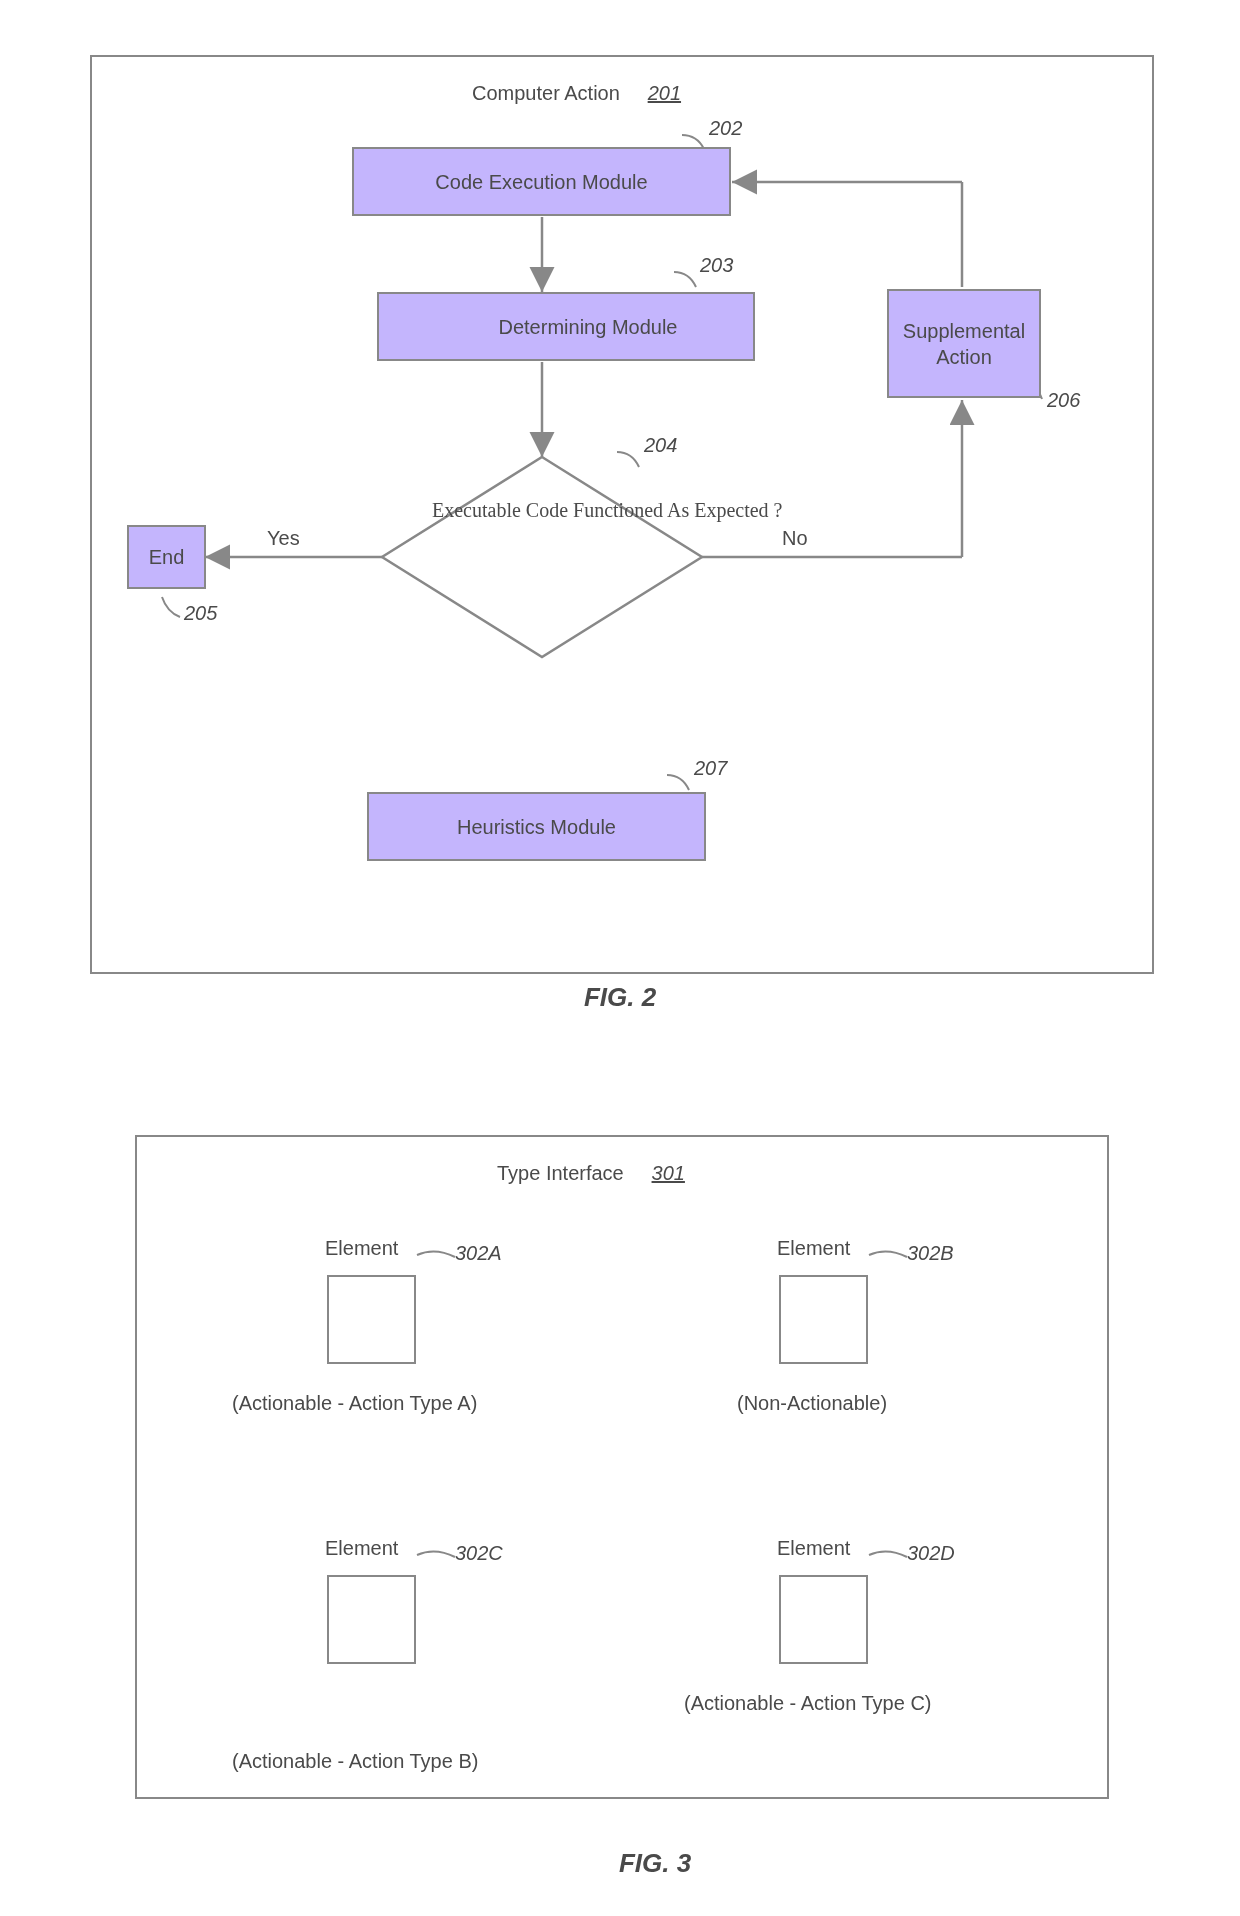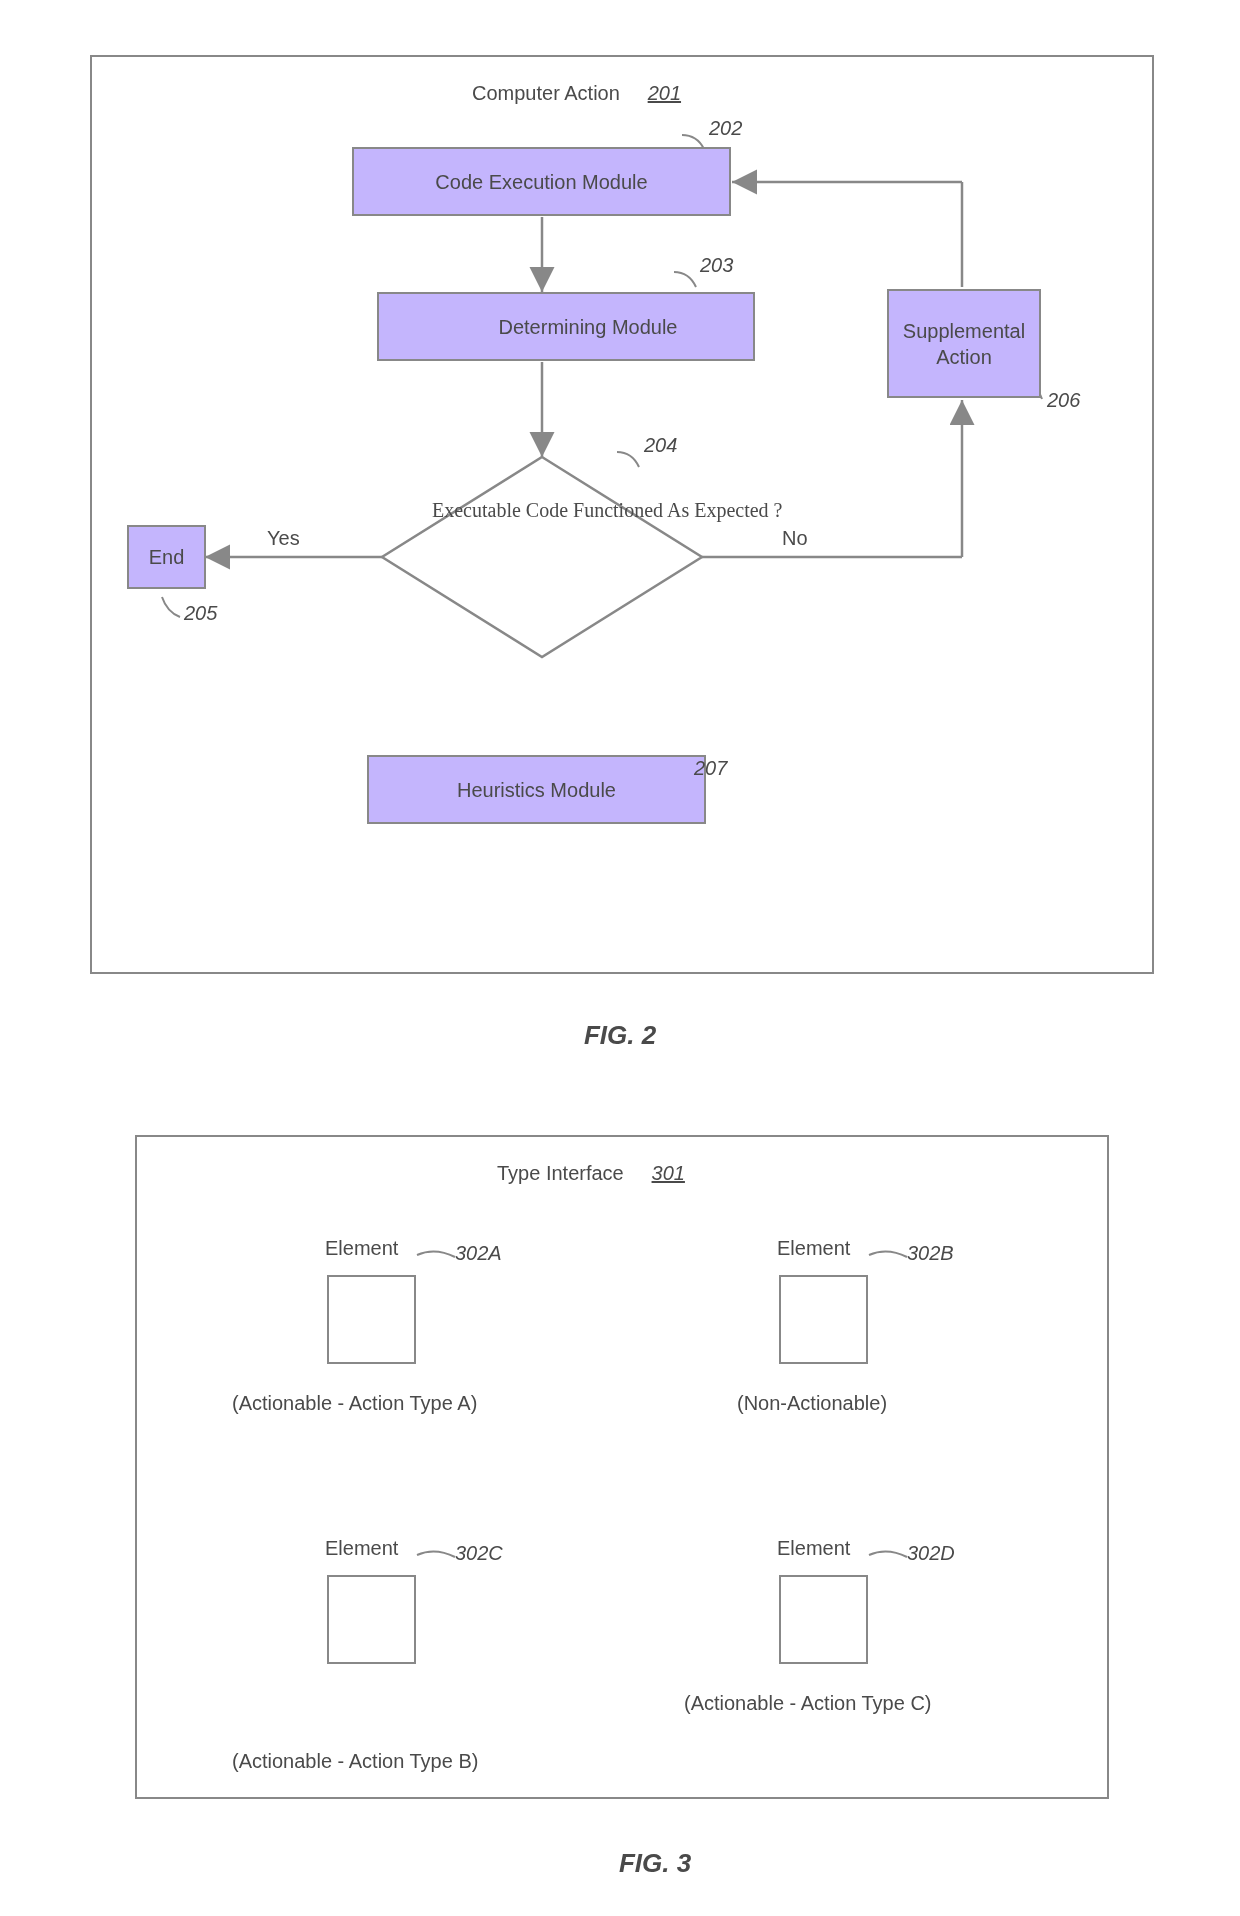--- a/index.html
+++ b/index.html
@@ -117,28 +117,28 @@
     <div class="box" style="left:35px; top:468px; width:75px; height:60px;">
       <span>End</span>
     </div>
     <div class="label ital" style="left:92px; top:545px;">205</div>
 
     <div class="box" style="left:795px; top:232px; width:150px; height:105px;">
       <span>Supplemental Action</span>
     </div>
     <div class="label ital" style="left:955px; top:332px;">206</div>
 
-    <div class="box" style="left:275px; top:698px; width:335px; height:65px;">
+    <div class="box" style="left:275px; top:735px; width:335px; height:65px;">
       <span>Heuristics Module</span>
     </div>
     <div class="label ital" style="left:602px; top:700px;">207</div>
 
   </div>
 
-  <div class="fig" style="top:1020px;">FIG. 2</div>
+  <div class="fig" style="top:982px;">FIG. 2</div>
 
   <div class="panel" style="left:135px; top:1135px; width:970px; height:660px;">
 
     <div class="label" style="left:360px; top:25px;">
       <span>Type Interface</span>
       &nbsp;&nbsp;&nbsp;
       <span class="ital underline">301</span>
     </div>
 
     <svg width="970" height="660">

